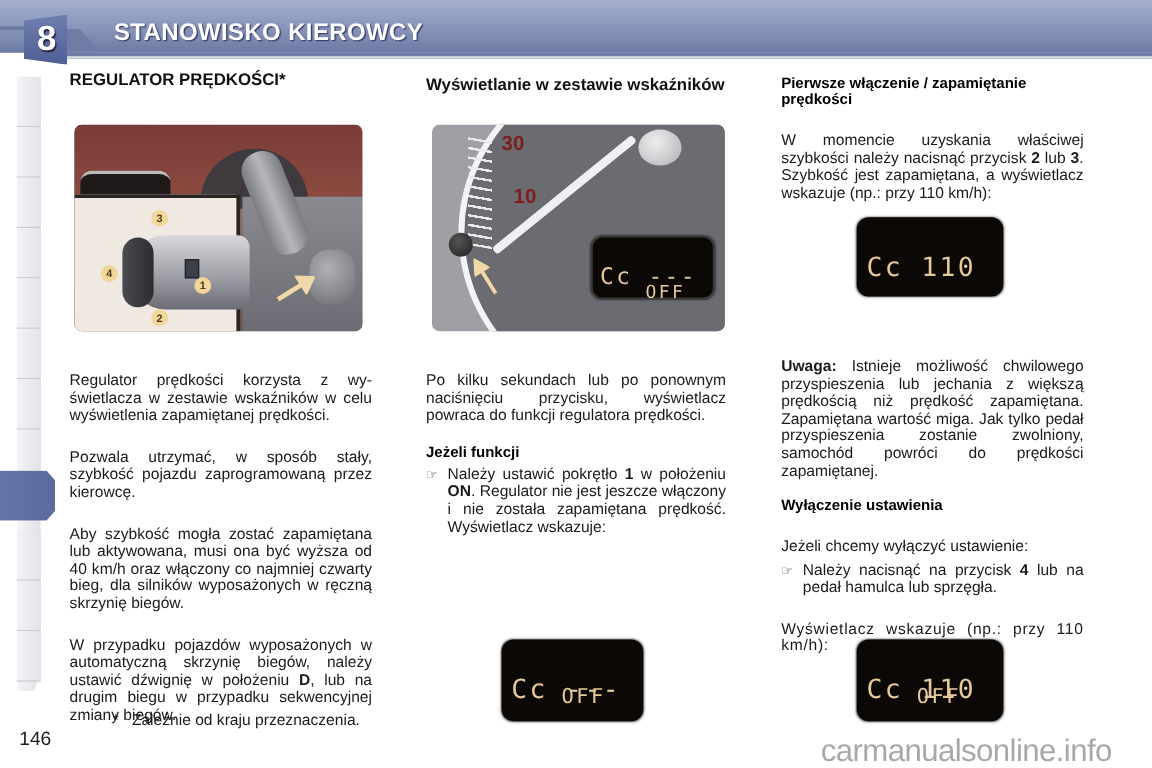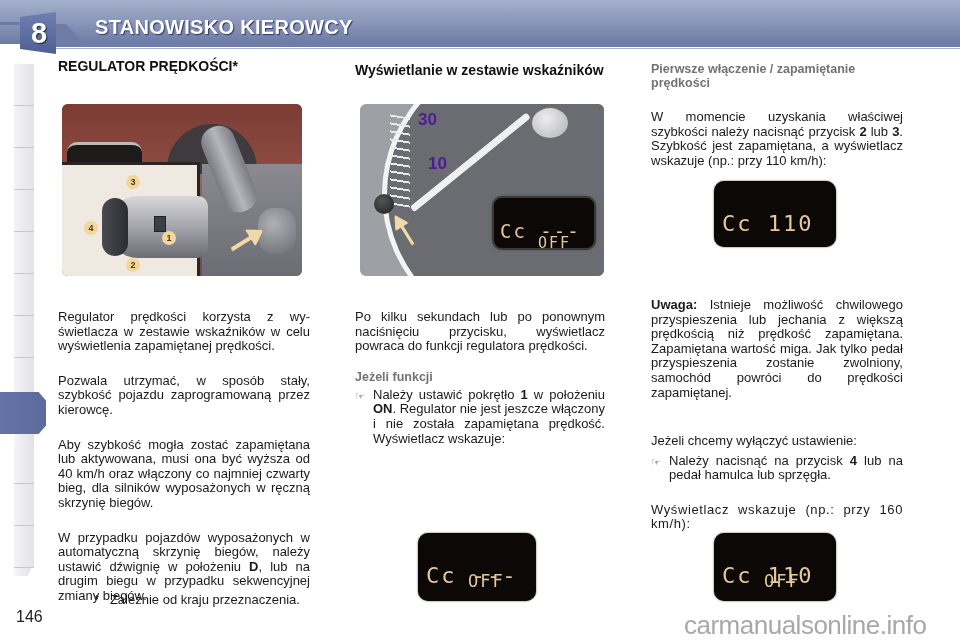--- a/index.html
+++ b/index.html
@@ -46,21 +46,21 @@
   .side-strip { position: absolute; left: 0; top: 0; width: 20px; height: 512px; background: linear-gradient(to right, #f7f7f9, #dfdfe6); clip-path: polygon(0 0, 70% 0, 100% 3%, 100% 97%, 70% 100%, 0 100%); }
 
   
   .col { position: absolute; top: 58px; font-size: 13px; line-height: 14.6px; }
   .col-1 { left: 58px; width: 252px; }
   .col-2 { left: 355px; width: 250px; }
   .col-3 { left: 651px; width: 252px; }
 
   .h1 { font-weight: bold; font-size: 14px; line-height: 16px; color: #111; }
   .h2 { font-weight: bold; font-size: 14px; line-height: 16px; color: #111; }
-  .h3 { font-weight: bold; font-size: 12.5px; line-height: 14px; color: #737373; }
+  .h3 { font-weight: bold; font-size: 12.5px; line-height: 14px; color: #000000; }
 
   p.body { text-align: justify; margin-bottom: 5px; hyphens: manual; margin-top: 20px; }
   .bold { font-weight: bold; }
   .bullet-row { display: flex; margin-bottom: 4px; }
   .bullet-icon { width: 18px; flex: none; font-size: 11px; color: #555; padding-top: 1px; }
   .bullet-text { flex: 1; text-align: justify; }
 
   
   .photo {
     position: absolute; overflow: hidden; border-radius: 6px;
@@ -90,21 +90,21 @@
     position: absolute; width: 14px; height: 14px; border-radius: 7px;
     background: #f2d69a; color: #4a3a1a; font-size: 9px; font-weight: bold;
     display: flex; align-items: center; justify-content: center;
   }
 
   
   .photo-gauge { left: 360px; top: 104px; width: 244px; height: 172px;
     background: #9ea0a6;
   }
   .gauge-face { position: absolute; left: 22px; top: -60px; width: 320px; height: 300px; border-radius: 50%; background: #6a6c72; border: 5px solid #f4f4f6; }
-  .gauge-label { position: absolute; font-family: "Liberation Sans", sans-serif; color: #4c1d95; font-size: 17px; font-weight: bold; }
+  .gauge-label { position: absolute; font-family: "Liberation Sans", sans-serif; color: #7f1d1d; font-size: 17px; font-weight: bold; }
   .gauge-needle { position: absolute; left: 52px; top: 40px; width: 150px; height: 7px; background: #f0f0f2; transform: rotate(-39deg); transform-origin: left center; border-radius: 3px; top: 102px; }
   .gauge-hub { position: absolute; left: 172px; top: 4px; width: 36px; height: 30px; border-radius: 50%; background: radial-gradient(circle at 40% 35%, #eee, #b0b0b6); }
   .gauge-ticks { position: absolute; left: 30px; top: 12px; width: 20px; height: 90px; background: repeating-linear-gradient(to bottom, #eaeaea 0 2px, transparent 2px 8px); transform: skewY(10deg); }
   .gauge-button { position: absolute; left: 14px; top: 90px; width: 20px; height: 20px; border-radius: 50%; background: radial-gradient(circle at 40% 35%, #555, #1e1e1e); }
   .gauge-arrow { position: absolute; left: 26px; top: 118px; width: 36px; height: 16px; background: #f0d8a8; border: 1px solid #8a6a3a; clip-path: polygon(0 40%, 60% 40%, 60% 0, 100% 50%, 60% 100%, 60% 60%, 0 60%); transform: rotate(-122deg); }
 
   
   .lcd {
     position: absolute; background: #0b0806; border-radius: 10px;
     font-family: "DejaVu Sans Mono", monospace; color: #e6c89a;
@@ -223,26 +223,27 @@
 
 <div class="lcd" style="left:714px;top:181px;width:122px;height:66px">
   <div class="lcd-line lcd-bottom" style="left:8px;top:30px">Cc 110</div>
 </div>
 
 <div class="col col-3" style="top:278px">
   <p class="body"><span class="bold">Uwaga:</span><span> Istnieje możliwość chwilo­wego przyspieszenia lub jechania z większą prędkością niż prędkość zapamiętana. Zapamiętana wartość miga. Jak tylko pedał przyspieszenia zostanie zwolniony, samochód po­wróci do prędkości zapamiętanej.</span></p>
 </div>
 
 <div class="col col-3" style="top:414px">
+  <div class="h3" style="margin-bottom:4px">Wyłączenie ustawienia</div>
   <p class="body">Jeżeli chcemy wyłączyć ustawienie:</p>
   <div class="bullet-row">
     <span class="bullet-icon">☞</span>
     <span class="bullet-text"><span>Należy nacisnąć na przycisk </span><span class="bold">4</span><span> lub na pedał hamulca lub sprzęgła.</span></span>
   </div>
-  <p class="body" style="letter-spacing:0.6px">Wyświetlacz wskazuje (np.: przy 160 km/h):</p>
+  <p class="body" style="letter-spacing:0.6px">Wyświetlacz wskazuje (np.: przy 110 km/h):</p>
 </div>
 
 <div class="lcd" style="left:714px;top:533px;width:122px;height:68px">
   <div class="lcd-line lcd-top" style="left:50px;top:6px;font-size:17px">OFF</div>
   <div class="lcd-line lcd-bottom" style="left:8px;top:30px">Cc 110</div>
 </div>
 
 <div class="page-number">146</div>
 <div class="watermark">carmanualsonline.info</div>
 

